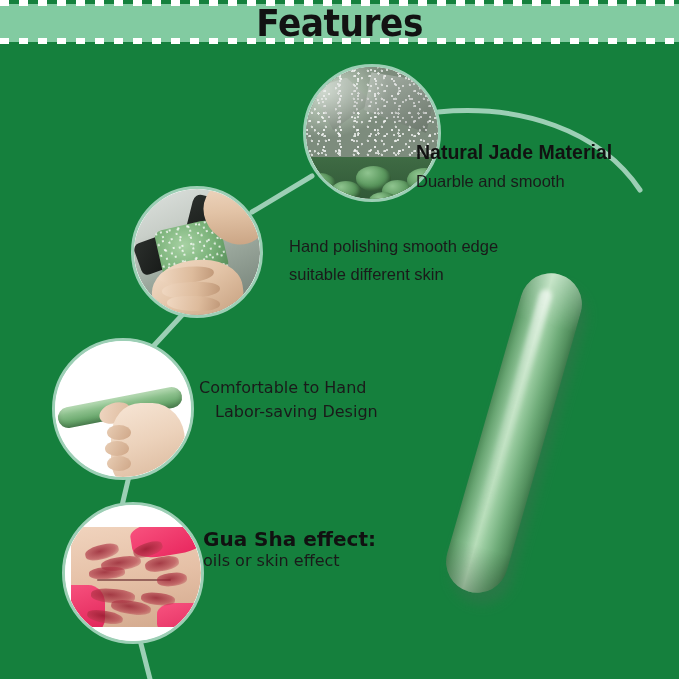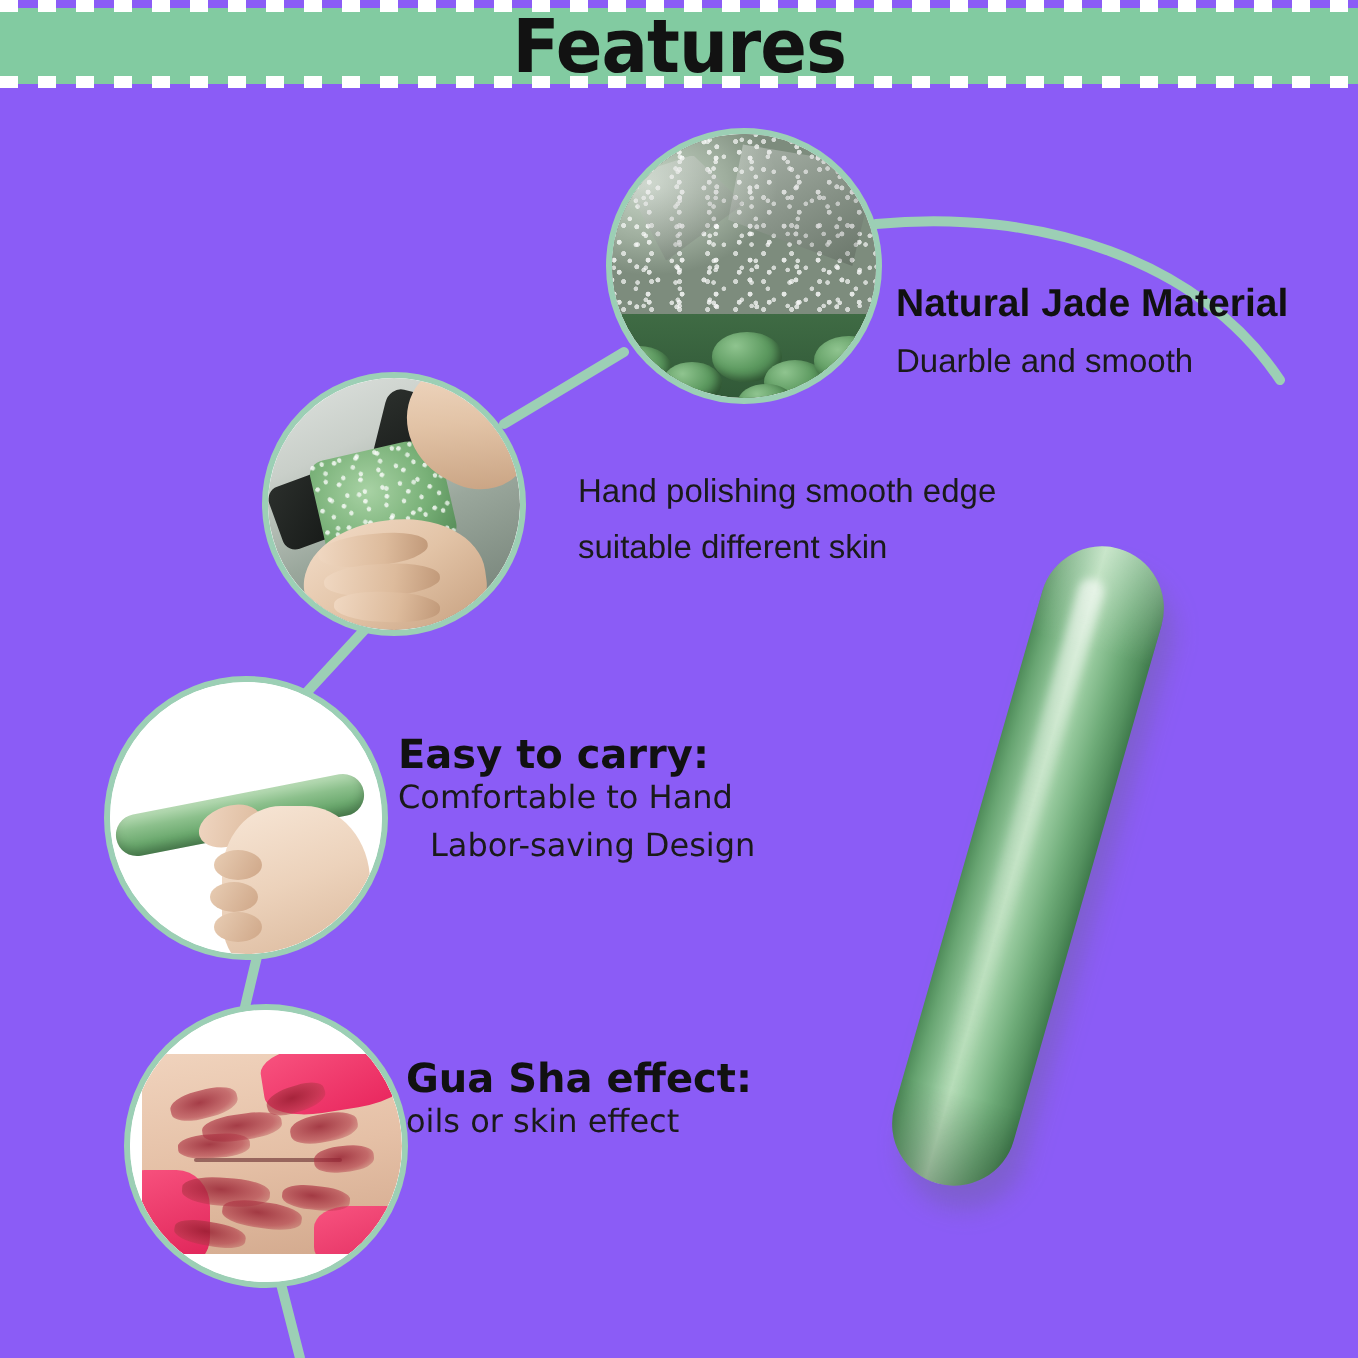--- a/index.html
+++ b/index.html
@@ -12,21 +12,21 @@
     font-family: "Liberation Sans", sans-serif;
     overflow: hidden;
     position: relative;
   }
 
   #page {
     position: absolute;
     inset: 0;
     width: 679px;
     height: 679px;
-    background: #8b5cf6;
+    background: #15803d;
     overflow: hidden;
   }
 
   
   .header-band {
     position: absolute;
     left: 0;
     top: 4px;
     width: 679px;
     height: 38px;
@@ -251,21 +251,21 @@
   }
 
   
   .style-a .feat-title { font-family: "Liberation Sans", sans-serif; font-size: 19.5px; }
   .style-a .feat-line  { font-family: "Liberation Sans", sans-serif; font-size: 16.5px; }
 
   
   .style-b .feat-title { font-family: "DejaVu Sans", sans-serif; font-size: 20px; }
   .style-b .feat-line  { font-family: "DejaVu Sans", sans-serif; font-size: 16px; }
 
-  #text-jade      { left: 448px; top: 141px; }
+  #text-jade      { left: 416px; top: 141px; }
   #text-jade .feat-line { margin-top: 9px; }
 
   #text-polishing { left: 265px; top: 228px; }
   #text-polishing .feat-line { margin-top: 9px; margin-left: 24px; }
 
   #text-carry     { left: 199px; top: 366px; }
   #text-carry .feat-line:first-of-type { margin-top: 12px; }
   #text-carry .feat-line + .feat-line { margin-top: 5px; margin-left: 16px; }
 
   #text-guasha    { left: 203px; top: 528px; }
@@ -423,21 +423,20 @@
     <div class="feat-title">Natural Jade Material</div>
     <div class="feat-line">Duarble and smooth</div>
   </div>
 
   <div class="feature-text style-a" id="text-polishing">
     <div class="feat-line">Hand polishing smooth edge</div>
     <div class="feat-line">suitable different skin</div>
   </div>
 
   <div class="feature-text style-b" id="text-carry">
-    <div class="feat-title">Easy to carry:</div>
     <div class="feat-line">Comfortable to Hand</div>
     <div class="feat-line">Labor-saving Design</div>
   </div>
 
   <div class="feature-text style-b" id="text-guasha">
     <div class="feat-title">Gua Sha effect:</div>
     <div class="feat-line">oils or skin effect</div>
   </div>
 
   <div id="product-stick">

